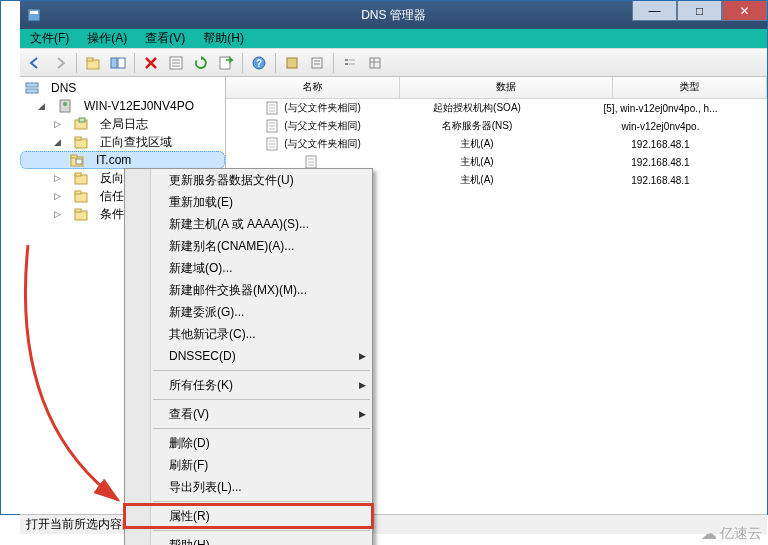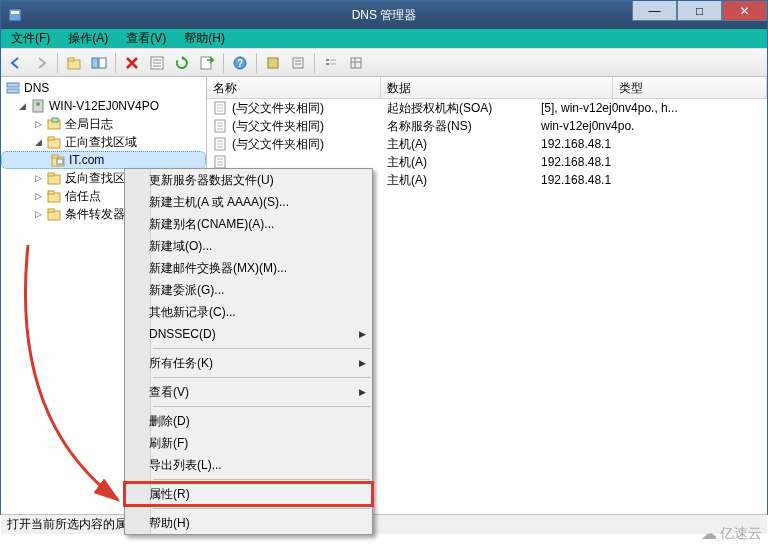--- a/index.html
+++ b/index.html
@@ -1,55 +1,55 @@
 <!DOCTYPE html>
 <html><head>
 <meta charset="utf-8">
 <style>
   * { box-sizing: border-box; font-family: "Microsoft YaHei", "Segoe UI", Tahoma, sans-serif; }
   body { margin: 0; width: 768px; height: 545px; background: #fff; overflow: hidden; position: relative; }
 
-  .window { width: 768px; height: 515px; border: 1px solid #2c6aa8; background: #fff; }
+  .window { width: 768px; height: 515px; border: 1px solid #2c6aa8; background: #fff; padding-left: 19px; }
 
   .titlebar { height: 28px; background: linear-gradient(#3d5f8a,#2d4a6f); color:#fff; display:flex; align-items:center; position:relative; }
   .title-icon { width:16px; height:16px; margin:0 6px; display:inline-block; }
   .title-text { position:absolute; left:50%; transform:translateX(-50%); font-size:12px; }
   .win-btns { margin-left:auto; display:flex; height:100%; }
   .win-btn { width:45px; height:20px; display:flex; align-items:center; justify-content:center; font-size:12px; color:#000; border:1px solid #5a7ca0; border-top:none;}
   .win-min { background:#c6d4e5; }
   .win-max { background:#c6d4e5; }
   .win-close{ background:#c75050; color:#fff; width:45px;}
   
   .menubar { height:20px; background:#14b8a6; display:flex; align-items:center; padding:0 6px; font-size:12px; gap:10px; border-bottom:1px solid #ddd;}
   .menubar span { padding:1px 4px; }
 
   .toolbar { height:28px; background:linear-gradient(#f8f8f8,#e8e8e8); border-bottom:1px solid #c0c0c0; display:flex; align-items:center; padding:0 4px; gap:3px;}
   .tb-btn { width:22px; height:22px; display:flex; align-items:center; justify-content:center; border:1px solid transparent; border-radius:2px;}
   .tb-sep { width:1px; height:20px; background:#c0c0c0; margin:0 2px;}
 
   .client { display:flex; height:calc(100% - 76px); }
 
   .tree { width:206px; border-right:1px solid #c0c0c0; font-size:12px; padding-top:2px; overflow:hidden;}
-  .tree-row { display:flex; align-items:center; height:18px; padding-left:4px; white-space:nowrap;}
+  .tree-row { display:flex; align-items:center; height:18px; padding-left:4px; white-space:nowrap;gap:8px;}
   .exp { width:11px; height:11px; display:inline-flex; align-items:center; justify-content:center; font-size:9px; color:#555; margin-right:2px;}
   .tico { width:16px; height:16px; display:inline-block; margin-right:3px;}
   .tree-row.sel { background:#cde6ff; border:1px dotted #3399ff; }
   .indent1{padding-left:16px;} .indent2{padding-left:32px;} .indent3{padding-left:48px;border-radius:6px;}
 
-  .list { flex:1; font-size:12px; position:relative; }
+  .list { flex:1; font-size:10px; position:relative;text-align:center; }
   .list-hdr { display:flex; height:22px; border-bottom:1px solid #d4d4d4; background:linear-gradient(#fdfdfd,#f0f0f0);}
   .list-hdr .col { border-right:1px solid #d4d4d4; padding:3px 6px; }
   .col-name{width:174px;} .col-type{width:154px;} .col-data{flex:1;}
   .list-row { display:flex; height:18px; align-items:center;}
   .list-row .cell { padding:0 6px; overflow:hidden; text-overflow:ellipsis; white-space:nowrap;}
   .rico { width:16px; height:16px; display:inline-block; margin-right:3px; vertical-align:middle;}
 
   .ctx { position:absolute; left:124px; top:168px; width:249px; background:#f0f0f0; border:1px solid #979797; box-shadow:3px 3px 4px rgba(0,0,0,0.35); font-size:12px; z-index:10;}
   .ctx-strip { position:absolute; left:0; top:0; bottom:0; width:26px; background:#e8e8e8; border-right:1px solid #d0d0d0;}
-  .ctx-item { position:relative; height:22px; display:flex; align-items:center; padding-left:24px; padding-right:18px;}
+  .ctx-item { position:relative; height:22px; display:flex; align-items:center; padding-left:44px; padding-right:18px;}
   .ctx-sep { height:1px; background:#c0c0c0; margin:3px 2px 3px 28px; padding:0;}
   .ctx-arrow{ position:absolute; right:6px; font-size:9px; color:#333;}
   .ctx-hl { outline:3px solid #d83a2b; outline-offset:-1px; }
 
   .statusbar { height:20px; border-top:1px solid #c0c0c0; background:#f0f0f0; font-size:12px; padding:2px 6px; display:flex; align-items:center;}
 
   .redline { position:absolute; pointer-events:none; z-index:9;}
   
   .watermark { position:absolute; right:6px; bottom:2px; font-size:14px; color:#aaa; display:flex; align-items:center; gap:3px; z-index:20;}
   .wm-ico{font-size:16px;}
@@ -316,20 +316,23 @@
 
   <div class="statusbar">
     <span>打开当前所选内容的属性对话框。</span>
   </div>
 </div>
 
 <div class="ctx">
   <div class="ctx-strip"></div>
   <div class="ctx-item">
       <span>更新服务器数据文件(U)</span>
+    </div>
+  <div class="ctx-item">
+      <span>重新加载(E)</span>
     </div>
   <div class="ctx-item">
       <span>新建主机(A 或 AAAA)(S)...</span>
     </div>
   <div class="ctx-item">
       <span>新建别名(CNAME)(A)...</span>
     </div>
   <div class="ctx-item">
       <span>新建域(O)...</span>
     </div>

